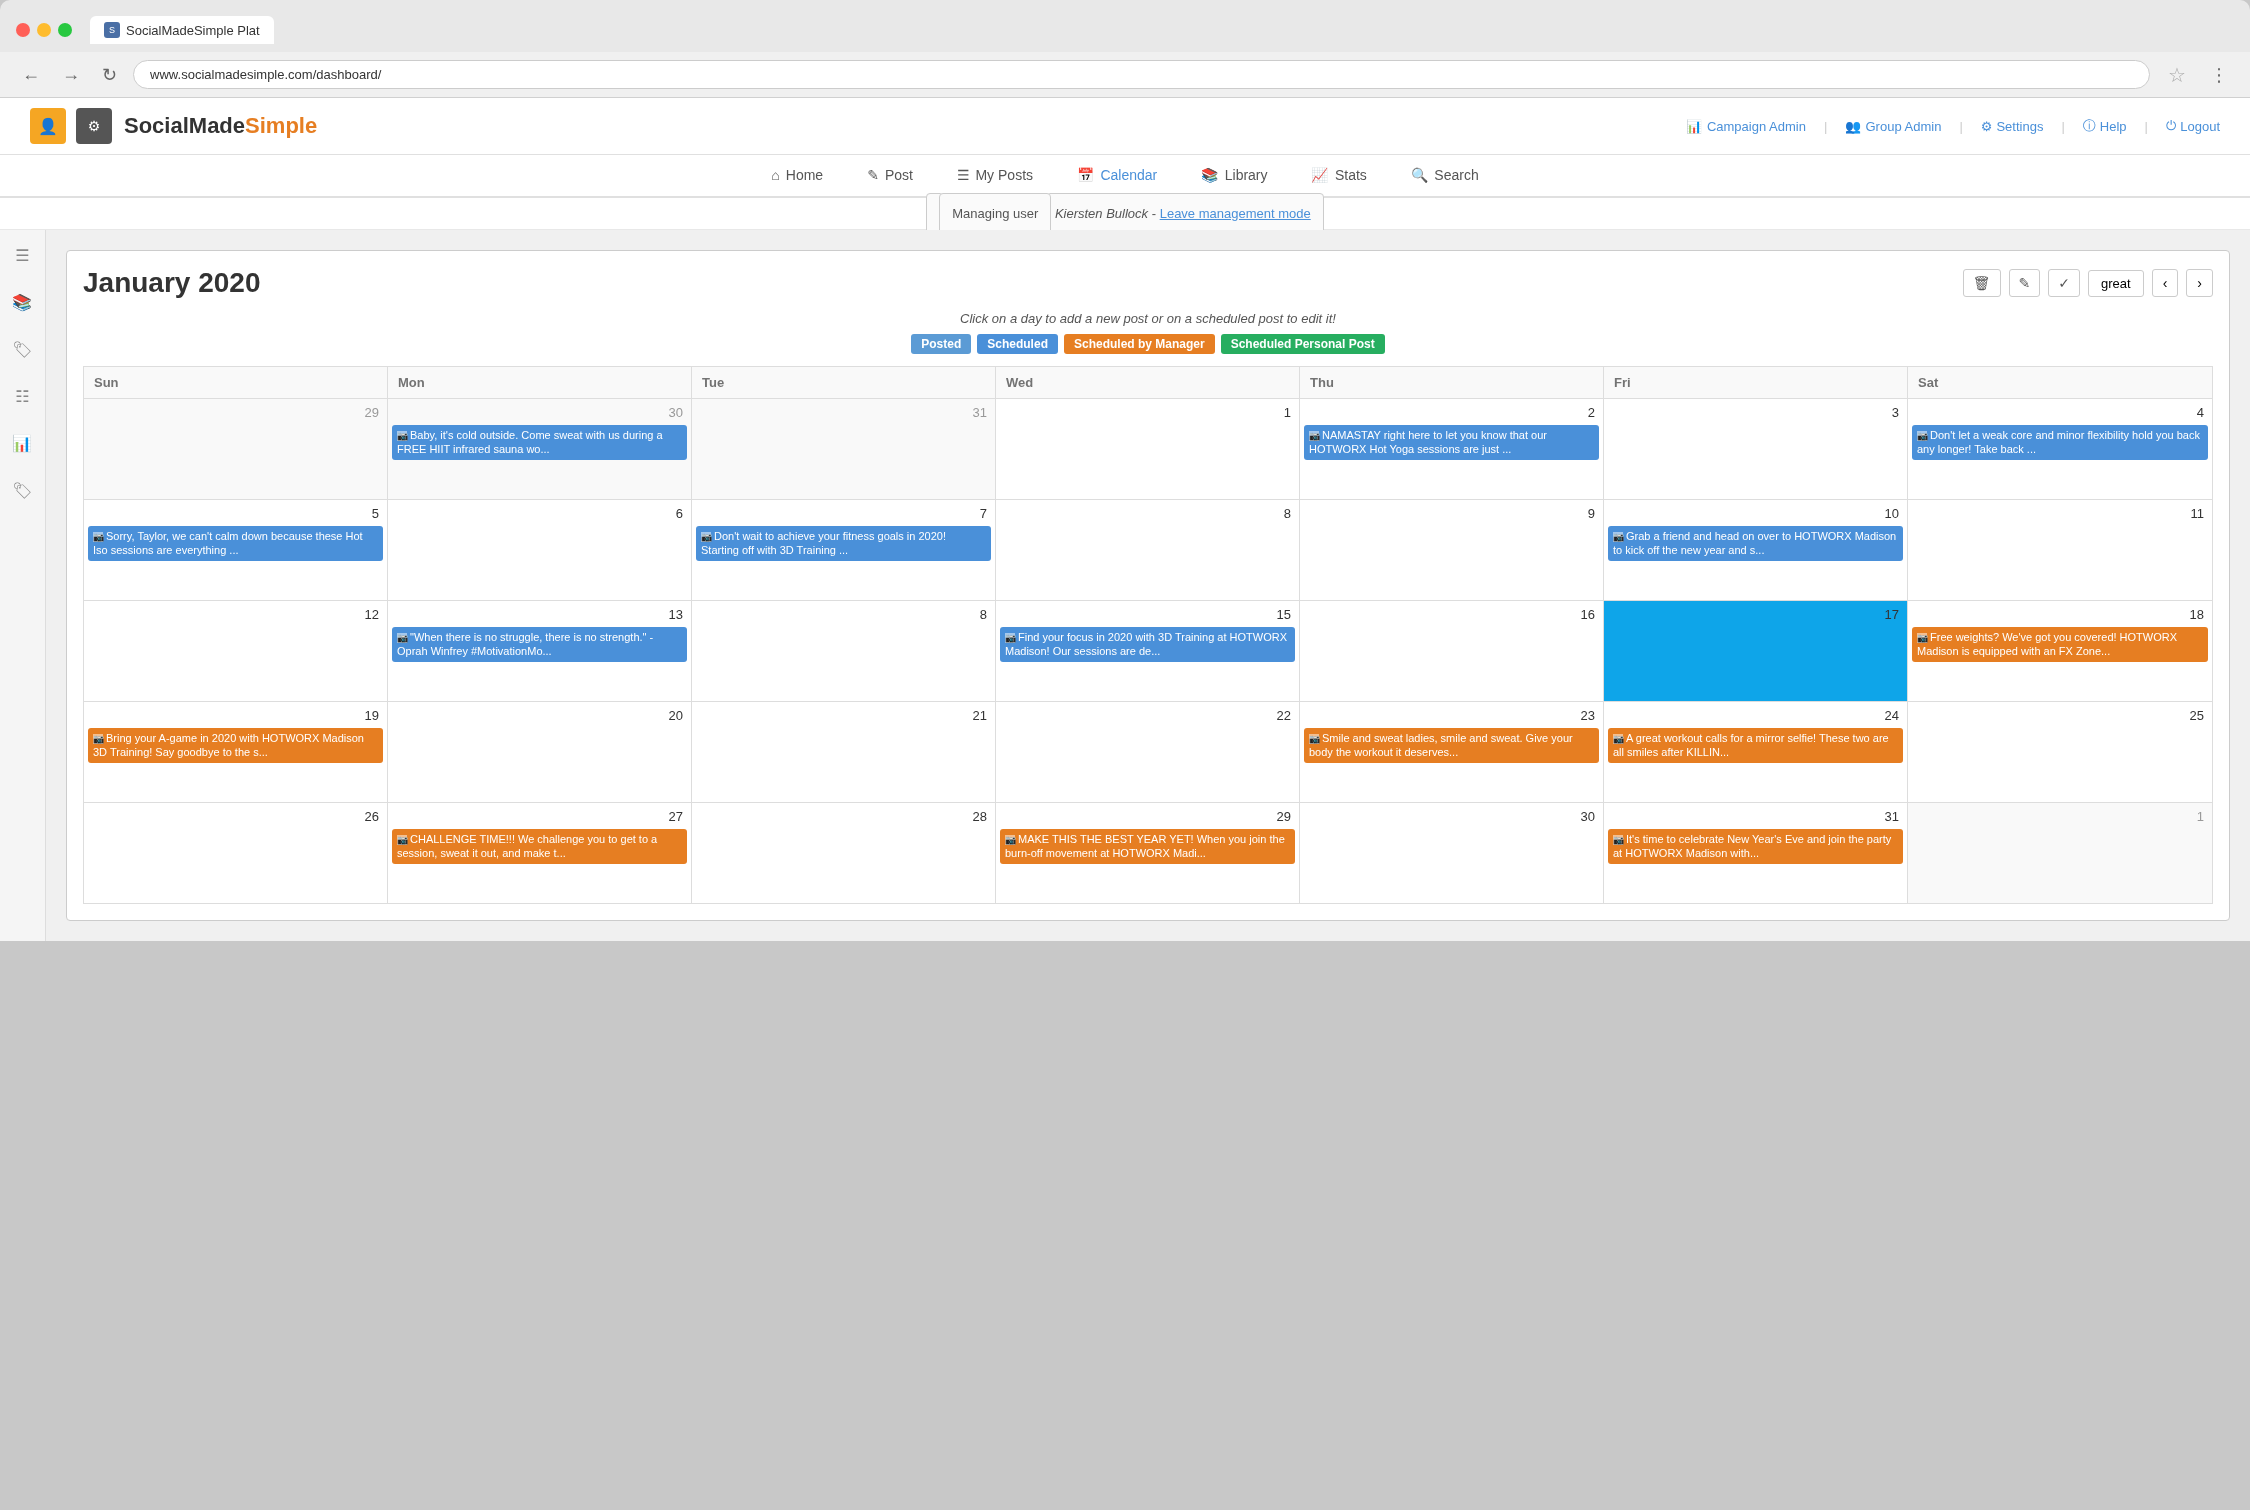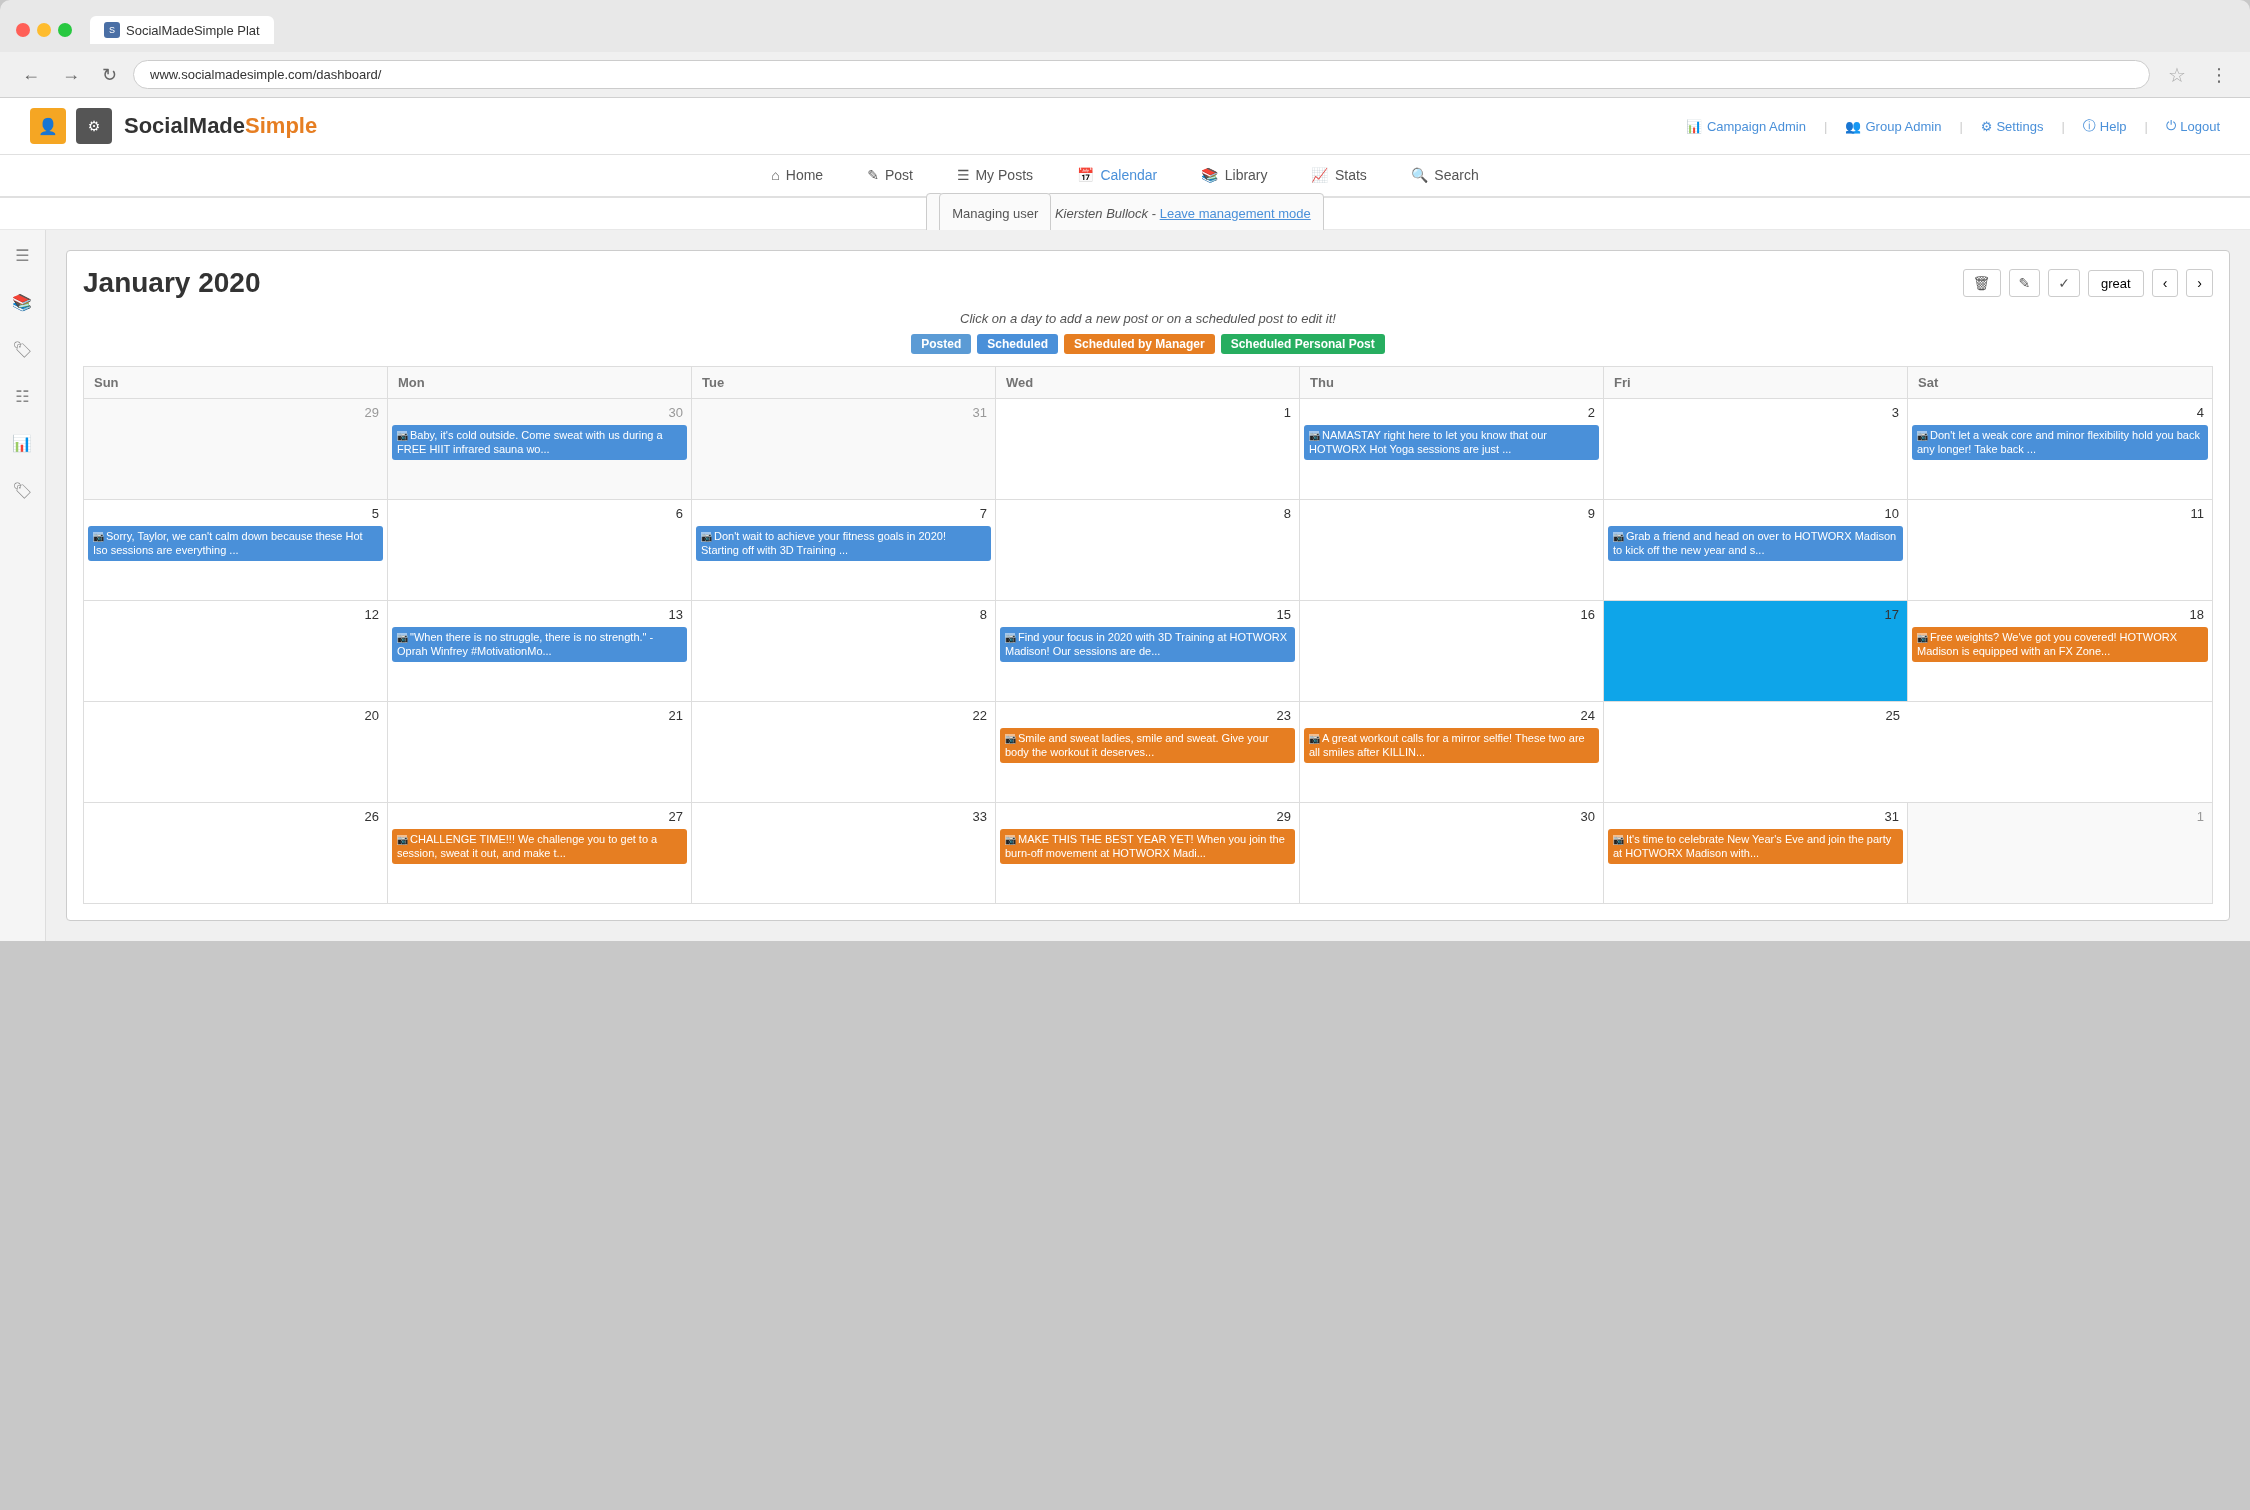--- a/index.html
+++ b/index.html
@@ -311,20 +311,24 @@
                 <div class="cal-cell highlighted">
                   <div class="cal-date current-month">17</div>
                 </div>
                 <div class="cal-cell">
                   <div class="cal-date current-month">18</div>
                   <div class="cal-event orange"><span class="event-img-icon">📷</span>Free weights? We've got you covered! HOTWORX Madison is equipped with an FX Zone...</div>
                 </div>
               </div>
               <div class="cal-week">
                 <div class="cal-cell">
+                  <div class="cal-date current-month">19</div>
+                  <div class="cal-event orange"><span class="event-img-icon">📷</span>Bring your A-game in 2020 with HOTWORX Madison 3D Training! Say goodbye to the s...</div>
+                </div>
+                <div class="cal-cell">
                   <div class="cal-date current-month">20</div>
                 </div>
                 <div class="cal-cell">
                   <div class="cal-date current-month">21</div>
                 </div>
                 <div class="cal-cell">
                   <div class="cal-date current-month">22</div>
                 </div>
                 <div class="cal-cell">
                   <div class="cal-date current-month">23</div>
@@ -340,21 +344,21 @@
               </div>
               <div class="cal-week">
                 <div class="cal-cell">
                   <div class="cal-date current-month">26</div>
                 </div>
                 <div class="cal-cell">
                   <div class="cal-date current-month">27</div>
                   <div class="cal-event orange"><span class="event-img-icon">📷</span>CHALLENGE TIME!!! We challenge you to get to a session, sweat it out, and make t...</div>
                 </div>
                 <div class="cal-cell">
-                  <div class="cal-date current-month">33</div>
+                  <div class="cal-date current-month">28</div>
                 </div>
                 <div class="cal-cell">
                   <div class="cal-date current-month">29</div>
                   <div class="cal-event orange"><span class="event-img-icon">📷</span>MAKE THIS THE BEST YEAR YET! When you join the burn-off movement at HOTWORX Madi...</div>
                 </div>
                 <div class="cal-cell">
                   <div class="cal-date current-month">30</div>
                 </div>
                 <div class="cal-cell">
                   <div class="cal-date current-month">31</div>

